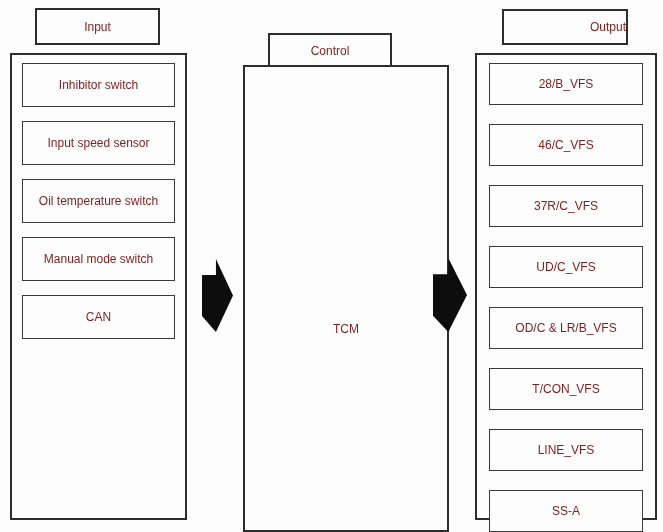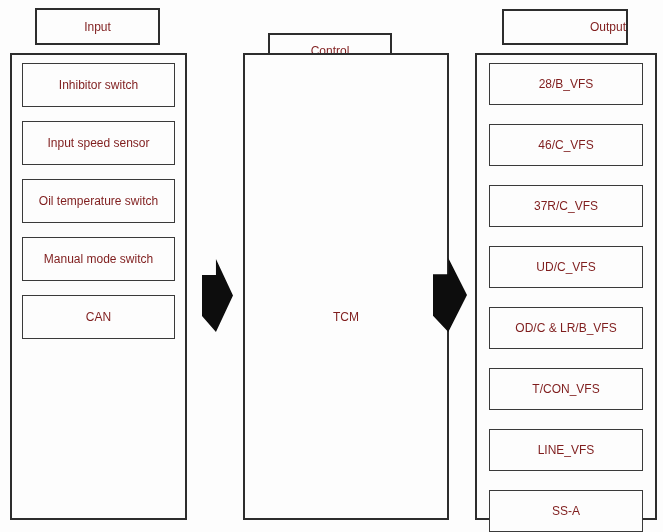--- a/index.html
+++ b/index.html
@@ -31,21 +31,21 @@
   .hdr-output  { left: 502px; top: 9px; width: 126px; height: 36px; justify-content: flex-end; }
   .panel {
     position: absolute;
     box-sizing: border-box;
     top: 53px;
     height: 467px;
     border: 2px solid #2d2d2d;
     background: #fdfdfd;
   }
   .panel-input  { left: 10px;  width: 177px; }
-  .panel-control{ left: 243px; width: 206px; }
+  .panel-control{ left: 243px; width: 206px; margin-top: 12px; }
   .panel-output { left: 475px; width: 182px; }
   .item-list {
     display: flex;
     flex-direction: column;
     box-sizing: border-box;
     height: 100%;
   }
   .panel-input .item-list  { padding: 8px 10px 0; gap: 14px; }
   .panel-output .item-list { padding: 8px 12px 0; gap: 19px; }
   .item-box {

